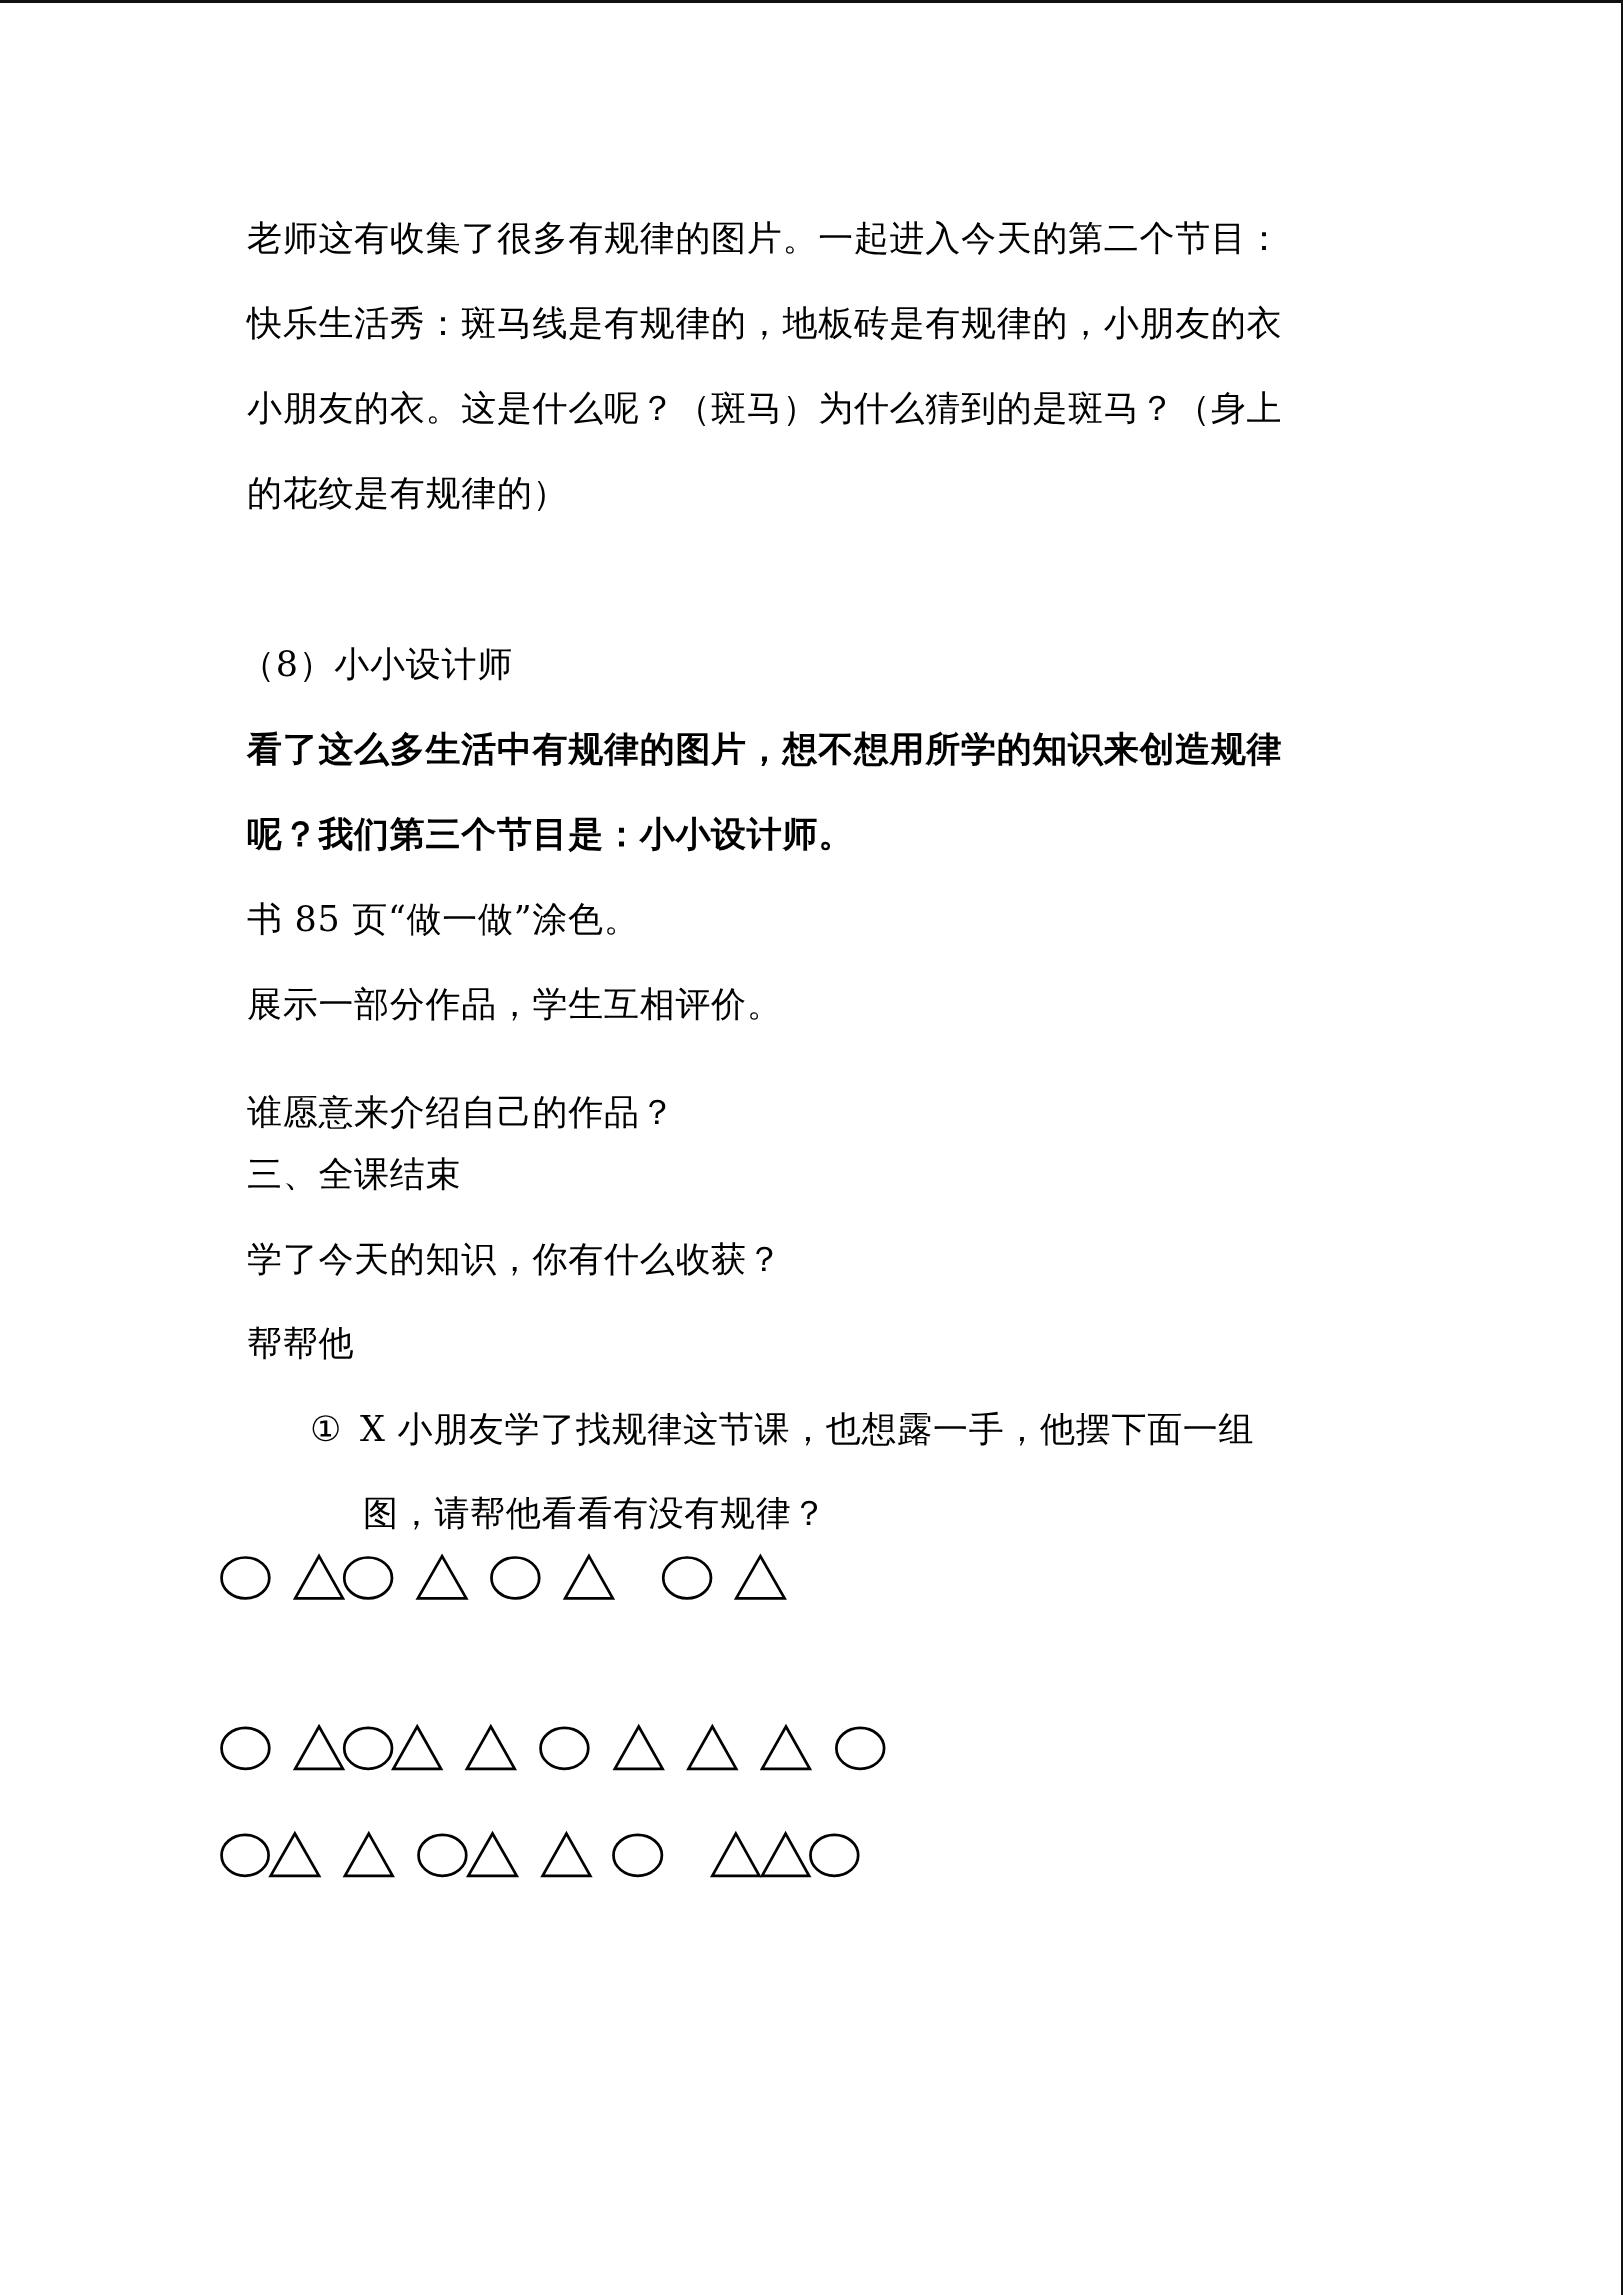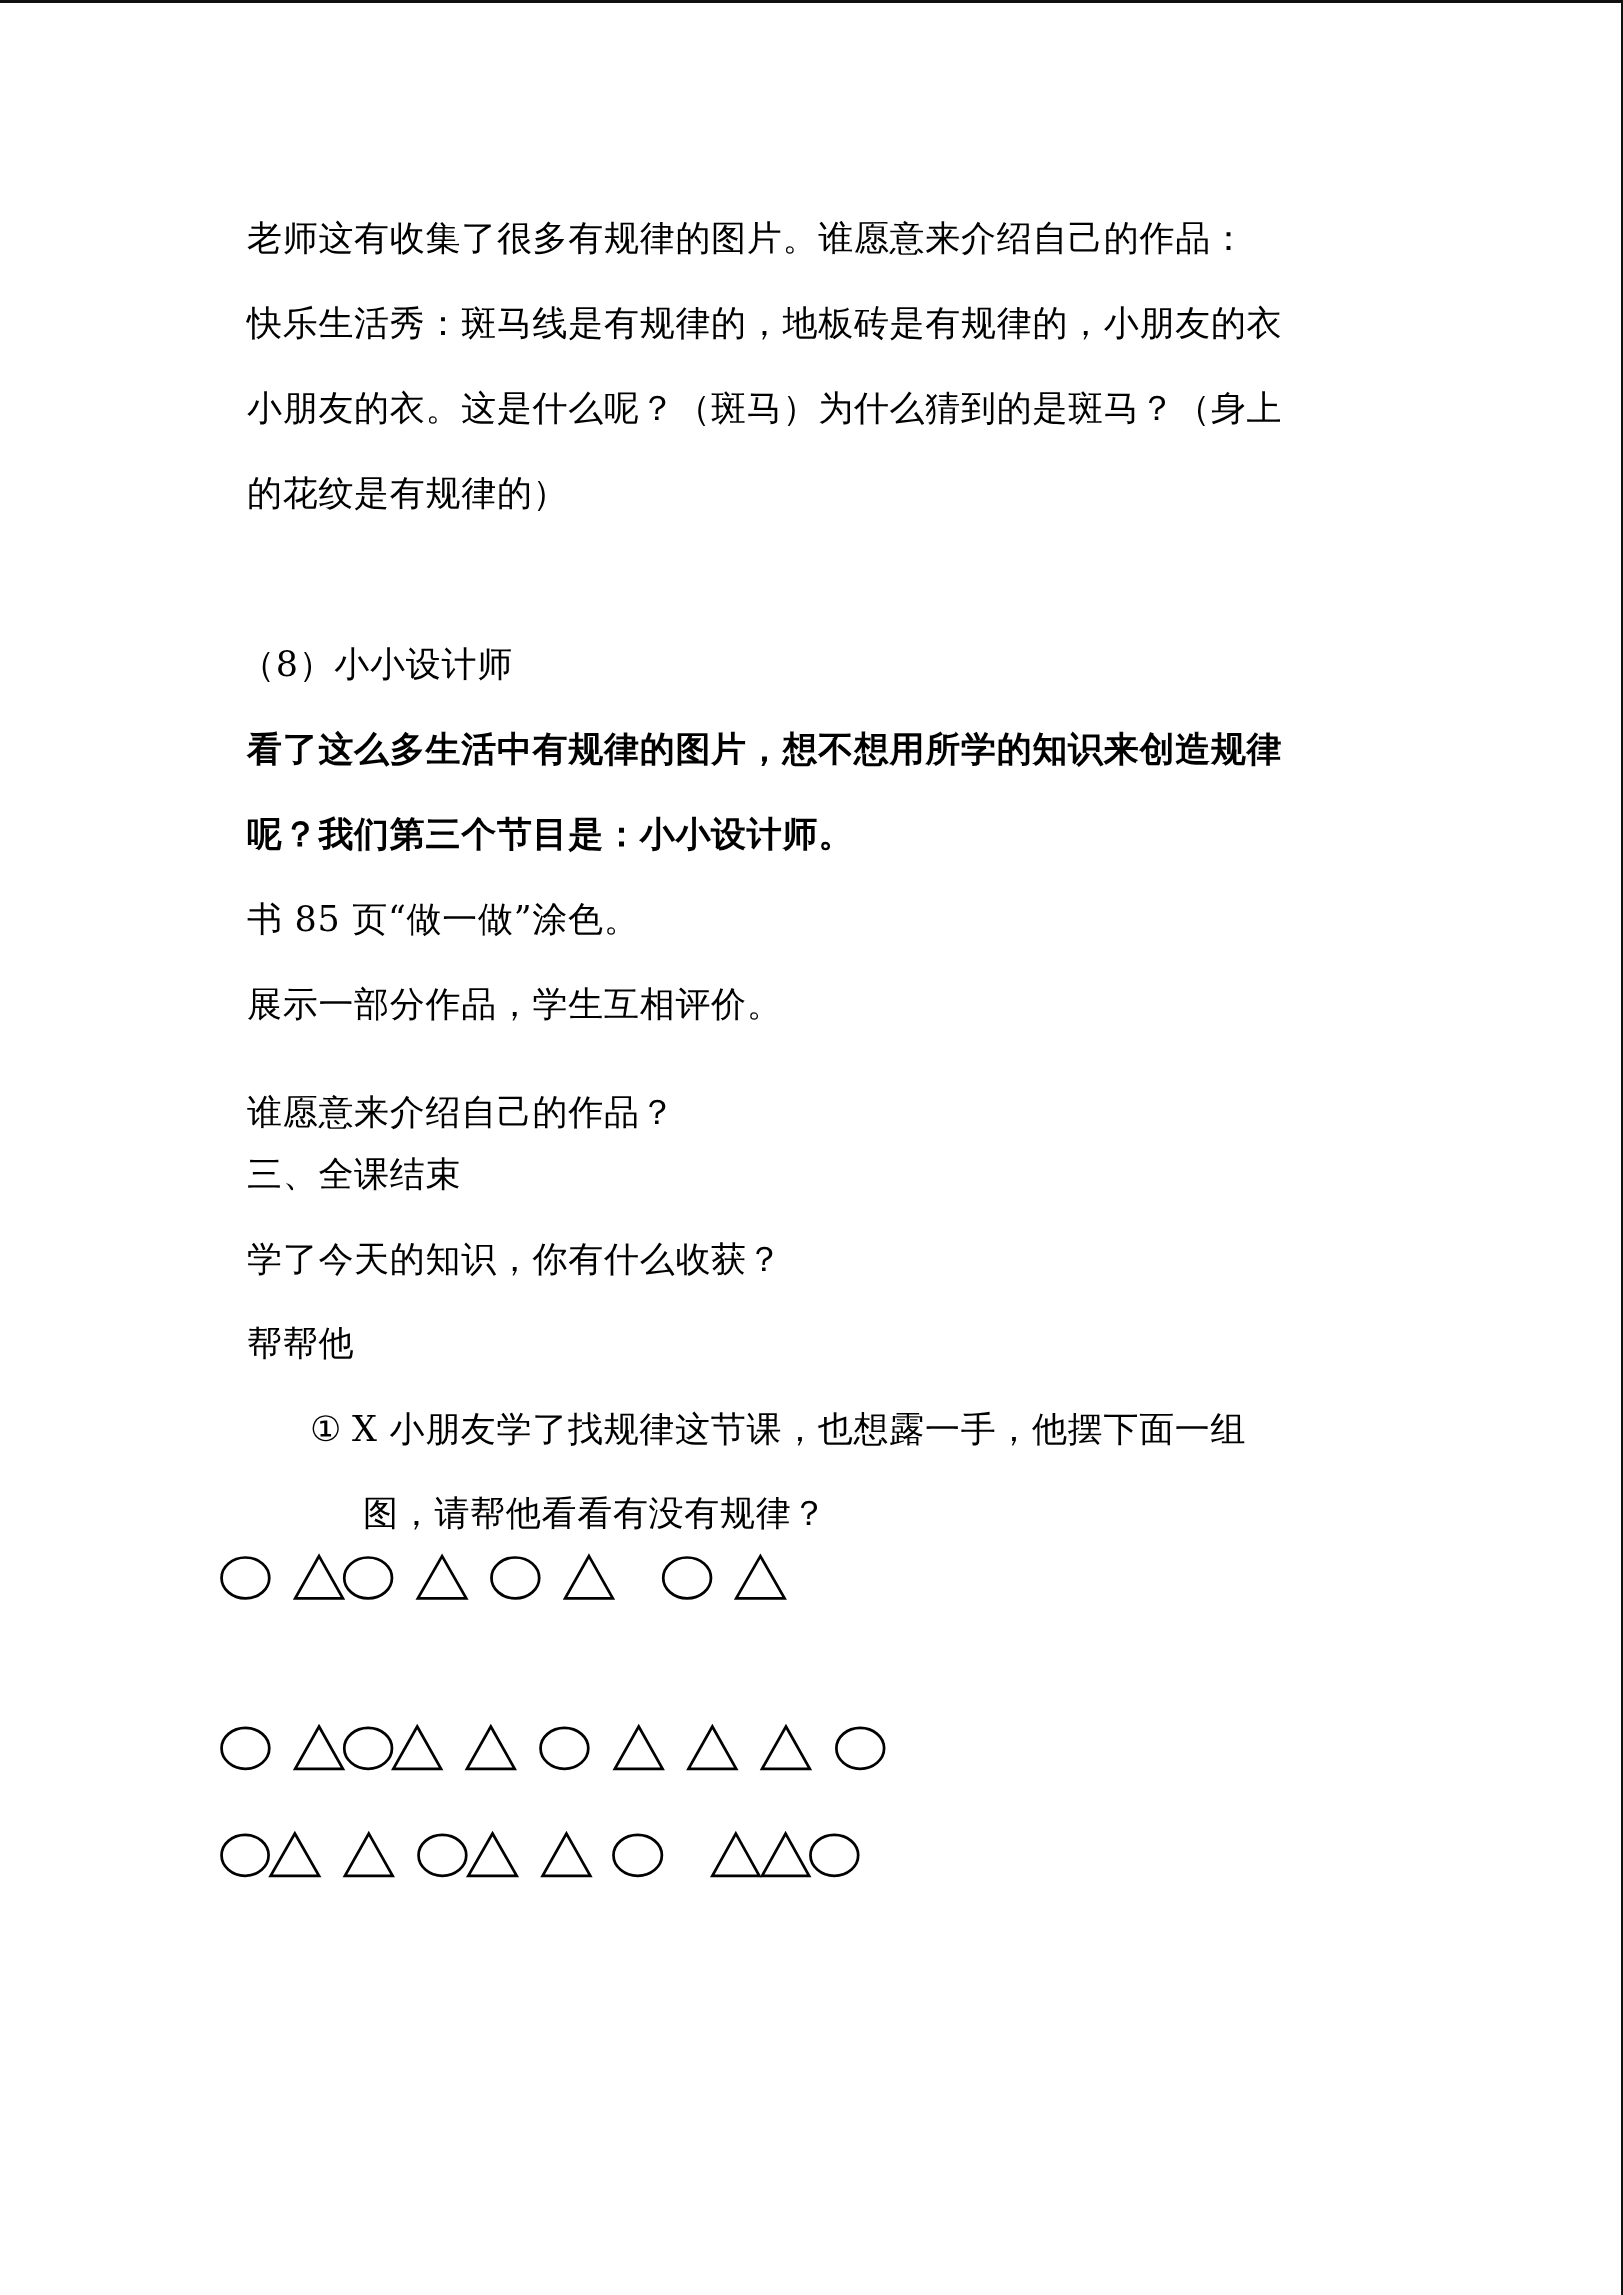--- a/index.html
+++ b/index.html
@@ -30,39 +30,39 @@
   svg.shapes { position: absolute; left: 0; top: 0; }
 </style>
 </head>
 <body>
 
 <div class="top-border"></div>
 <div class="right-border"></div>
 
 <div>
 
-  <div class="line" style="top:218px;">老师这有收集了很多有规律的图片。谁愿意来介绍自己的作品：</div>
+  <div class="line" style="top:218px;">老师这有收集了很多有规律的图片。一起进入今天的第二个节目：</div>
   <div class="line" style="top:303px;">快乐生活秀：斑马线是有规律的，地板砖是有规律的，小朋友的衣</div>
   <div class="line" style="top:388px;">小朋友的衣。这是什么呢？（斑马）为什么猜到的是斑马？（身上</div>
   <div class="line" style="top:473px;">的花纹是有规律的）</div>
 
   <div class="line" style="top:644px; left:240px;">（8）小小设计师</div>
   <div class="line bold" style="top:728px;">看了这么多生活中有规律的图片，想不想用所学的知识来创造规律</div>
   <div class="line bold" style="top:813px;">呢？我们第三个节目是：小小设计师。</div>
 
   <div class="line" style="top:899px;text-align:right;">书 85 页“做一做”涂色。</div>
   <div class="line" style="top:984px;">展示一部分作品，学生互相评价。</div>
   <div class="line" style="top:1068px;margin-top:24px;">谁愿意来介绍自己的作品？</div>
 
   <div class="line" style="top:1154px;">三、全课结束</div>
   <div class="line" style="top:1239px;">学了今天的知识，你有什么收获？</div>
   <div class="line" style="top:1323px;">帮帮他</div>
 
   <div class="line" style="top:1409px; left:310px;">①</div>
-  <div class="line" style="top:1409px; left:352px;text-align:center;">X 小朋友学了找规律这节课，也想露一手，他摆下面一组</div>
+  <div class="line" style="top:1409px; left:360px;text-align:center;">X 小朋友学了找规律这节课，也想露一手，他摆下面一组</div>
   <div class="line" style="top:1493px; left:363px;">图，请帮他看看有没有规律？</div>
 
   <svg class="shapes" width="1623" height="2295" viewBox="0 0 2381 3367">
       <g>
         <ellipse cx="360" cy="2315" rx="35" ry="30" fill="none" stroke="#000000" stroke-width="4"></ellipse>
         <polygon points="468,2283 503,2345 433,2345" fill="none" stroke="#000000" stroke-width="4"></polygon>
         <ellipse cx="540" cy="2315" rx="35" ry="30" fill="none" stroke="#000000" stroke-width="4"></ellipse>
         <polygon points="648.5,2283 684,2345 613,2345" fill="none" stroke="#000000" stroke-width="4"></polygon>
         <ellipse cx="756" cy="2315" rx="35" ry="30" fill="none" stroke="#000000" stroke-width="4"></ellipse>
         <polygon points="864,2283 899,2345 829,2345" fill="none" stroke="#000000" stroke-width="4"></polygon>

